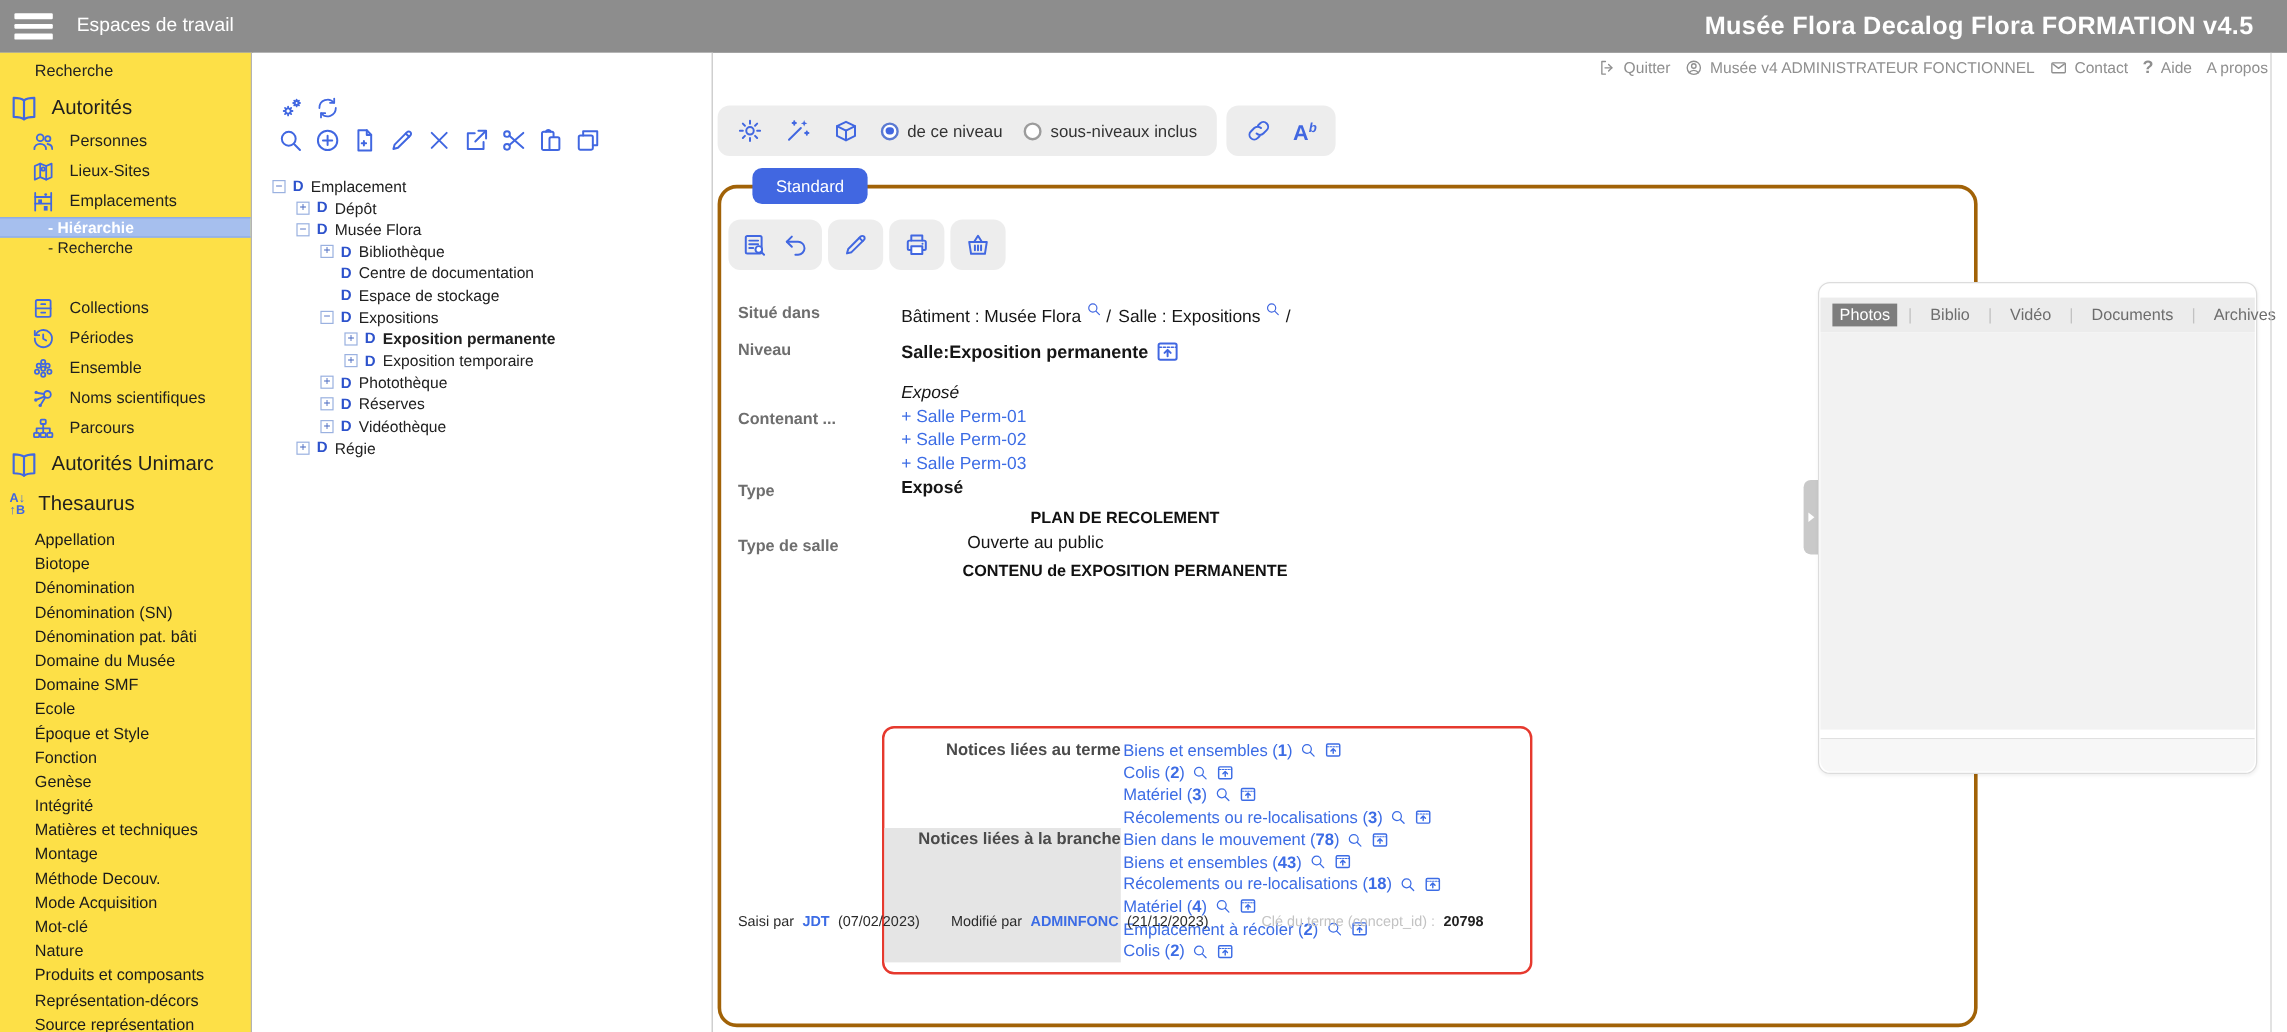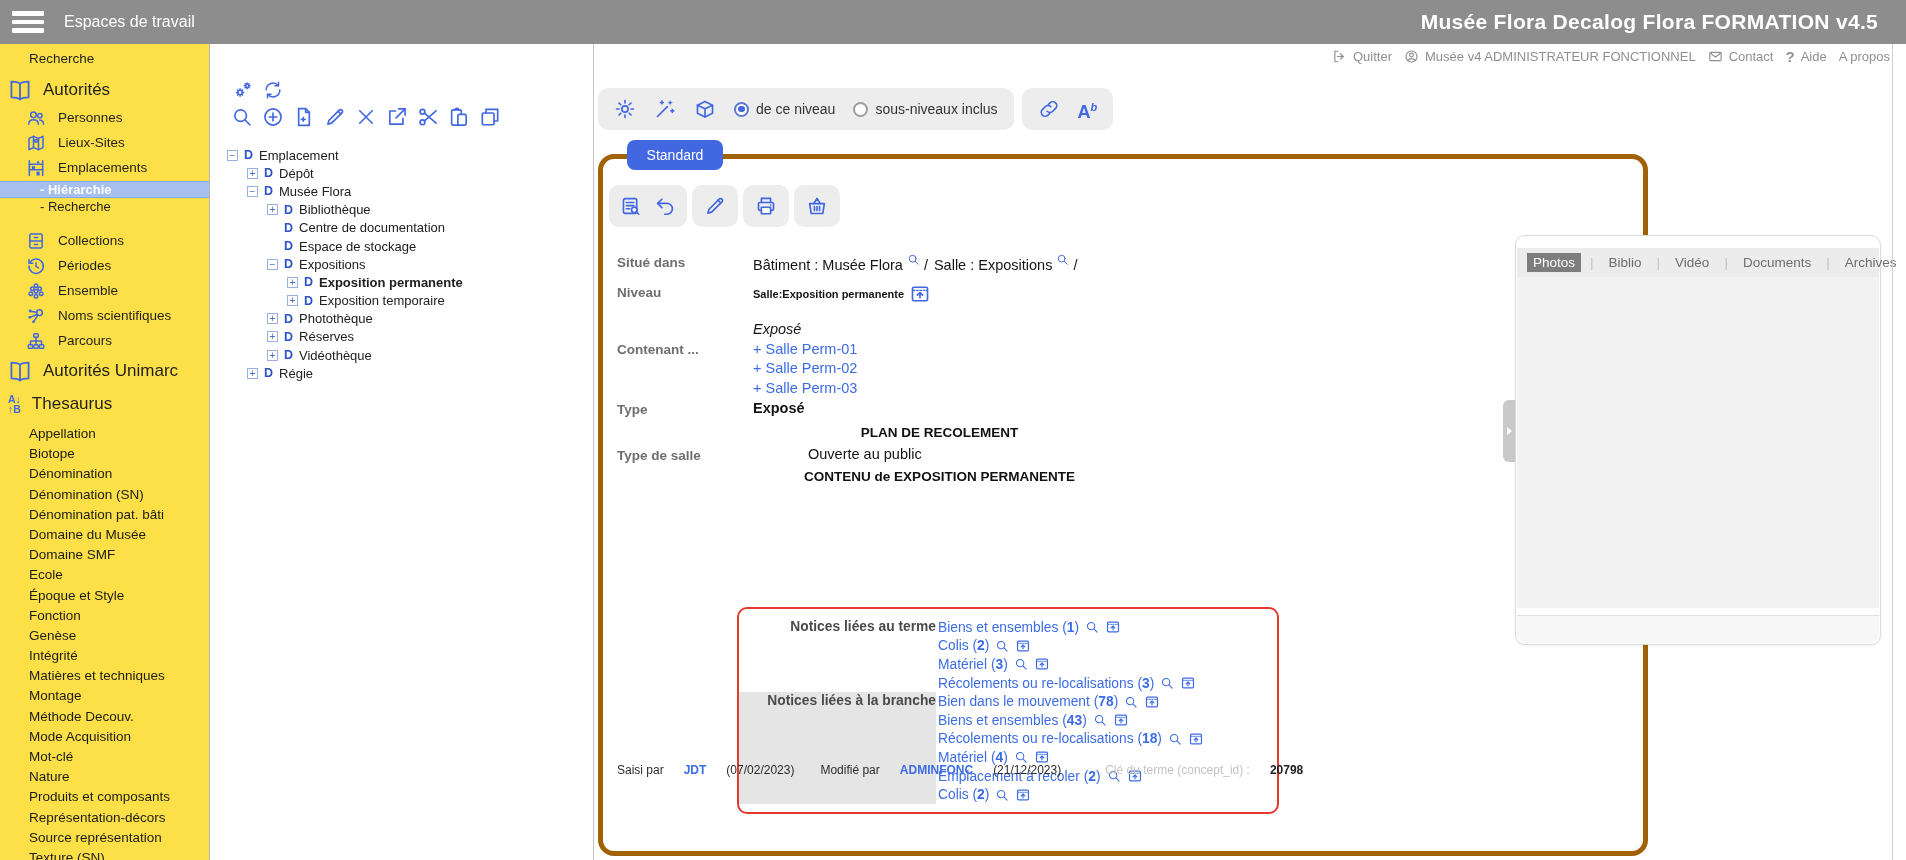--- a/index.html
+++ b/index.html
@@ -30,21 +30,21 @@
   .sidebar{position:absolute;left:0;top:44px;width:210px;bottom:0;border-right:1px solid #b3b3b3;
            padding-top:7px;overflow:hidden;background:#fde047}
   .sb-top{margin:0 0 9px 29px;font-size:13.5px;color:#222;cursor:pointer}
   .sb-header{display:flex;align-items:center;gap:11px;padding-left:8px;height:30px;font-size:17px;
              color:#1f1f1f;margin-top:3px;cursor:pointer}
   .sb-ic{display:inline-flex;color:var(--accent)}
   .sb-header .sb-ic svg{width:24px;height:24px}
   .sb-item{display:flex;align-items:center;gap:12px;padding-left:26px;height:25px;font-size:13.5px;
            color:#1f1f1f;cursor:pointer}
   .sb-item .sb-ic svg{width:20px;height:20px}
-  .sb-item.gap{margin-top:12px}
+  .sb-item.gap{margin-top:28px}
   .sb-sub{height:17px;line-height:16px;padding-left:40px;font-size:13px;color:#1f1f1f;margin:1px 0;cursor:pointer}
   .sb-sub.sel{background:var(--sel-bg);border-top:1px solid #88a9e8;border-bottom:1px solid #88a9e8;
               color:#fff;font-weight:bold}
   .sb-thes{margin-top:5px}
   .titem{padding-left:29px;font-size:13.5px;color:#1b1b1b;height:20.2px;line-height:20.2px;cursor:pointer}
   .az-glyph{display:inline-flex;flex-direction:column;font-size:10.5px;line-height:10px;
             color:var(--accent);font-weight:bold;letter-spacing:0}
 
   
   .treepanel{position:absolute;left:211px;top:44px;width:383px;bottom:0;border-right:1px solid #c4c4c4;background:#fff}
@@ -70,58 +70,58 @@
   .ab-glyph{font-size:18px;color:var(--accent);font-weight:bold;line-height:18px}
   .ab-glyph sup{font-size:11px;font-style:italic}
   .radio-opt{display:inline-flex;align-items:center;gap:7px;font-size:14px;color:#333;cursor:pointer}
   .radio{width:15px;height:15px;border:2px solid #5b7ad2;border-radius:50%;display:inline-block;
          position:relative;background:#fff;flex:none}
   .radio.checked::after{content:'';position:absolute;inset:2.2px;background:var(--accent);border-radius:50%}
   .radio.unchecked{border-color:#9c9c9c}
   .tab-standard{position:absolute;left:33px;top:96px;width:96px;height:30px;background:var(--accent);
                 color:#fff;font-size:14px;display:flex;align-items:center;justify-content:center;
                 border-radius:8px;z-index:2;cursor:pointer}
-  .card{position:absolute;left:4px;top:110px;width:1050px;height:702px;border:5px solid #a16207;
+  .card{position:absolute;left:4px;top:110px;width:1050px;height:702px;border:3px solid #a16207;
         border-radius:16px;background:#fff}
   .actionrow{position:absolute;left:6px;top:26px;display:flex;gap:5px}
   .abtn{background:#ededed;border-radius:10px;height:42px;min-width:46px;display:flex;align-items:center;
         justify-content:center;gap:12px;padding:0 11px;cursor:pointer;color:var(--accent)}
   .abtn svg{width:22px;height:22px}
 
   .details{position:absolute;left:14px;top:94px;width:660px}
   .drow{display:flex}
   .dlabel{width:136px;flex:none;font-size:13.5px;font-weight:bold;color:#6e6e6e;padding-top:2px}
   .dvalue{font-size:14.5px;color:#151515}
   .mb10{margin-bottom:10px}.mt4{margin-top:4px}.mb16{margin-bottom:16px}.mt2{margin-top:2px}
   .mt8{margin-top:8px}.mt6{margin-top:6px}.mb3{margin-bottom:3px}
   .crumb{white-space:nowrap}
   .crumb .q{color:var(--accent);display:inline-flex;vertical-align:4px;margin:0 4px;cursor:pointer}
   .crumb .q svg{width:13px;height:13px}
   .crumb-sep{margin-right:6px}
-  .bval{font-weight:bold;font-size:11px;display:inline-flex;align-items:center}
+  .bval{font-weight:bold;font-size:15px;display:inline-flex;align-items:center}
   .winup{color:var(--accent);display:inline-flex;margin-left:5px;cursor:pointer}
   .winup svg{width:22px;height:22px}
   .italic{font-style:italic}
   .clink{color:var(--link);font-size:14.5px;line-height:19.3px;cursor:pointer;display:block;text-decoration:none}
   .dheading{text-align:center;font-weight:bold;font-size:13.5px;color:#111;width:645px}
   .indent55{padding-left:55px}
 
   .noticebox{position:absolute;left:134px;top:448px;width:542px;border:2px solid var(--boxred);
              border-radius:10px;background:#fff;padding:9px 0 8px}
   .ngroup{display:flex}
   .nlabel{width:197px;flex:none;text-align:right;font-size:13.8px;font-weight:bold;color:#4a4a4a;padding-top:1px}
   .ngroup.branch .nlabel{background:#e5e5e5}
   .nrow{display:flex;align-items:center;height:18.6px;gap:6px;padding-left:2px}
   .nlink{color:var(--link);font-size:13.8px;text-decoration:none;cursor:pointer;white-space:nowrap}
   .nico{color:var(--link);display:inline-flex;cursor:pointer}
   .nico.q svg{width:14px;height:14px}
   .nico.w svg{width:16px;height:16px}
 
   .recfooter{position:absolute;left:14px;top:604px;display:flex;align-items:center;font-size:12px;color:#2b2b2b;white-space:nowrap}
-  .f-part{display:inline-flex;gap:20px;align-items:center}
+  .f-part{display:inline-flex;gap:7px;align-items:center}
   .fuser{color:var(--link);font-weight:bold}
   .gap24{width:26px}.gap40{width:44px}
   .fkey{color:#c3c3c3}.fkeyval{color:#222;font-weight:bold}
 
   
   .rhandle{position:absolute;left:1503px;top:400px;width:12px;height:62px;background:#c9c9c9;
            border-radius:6px 0 0 6px;cursor:pointer;display:flex;align-items:center;justify-content:center}
   .tri{width:0;height:0;border-top:4px solid transparent;border-bottom:4px solid transparent;border-left:5px solid #fff}
   .rpanel{position:absolute;left:1515px;top:235px;width:366px;height:410px;background:#fff;
           border:1px solid #dcdcdc;border-radius:10px;box-shadow:0 1px 3px rgba(0,0,0,.06)}

